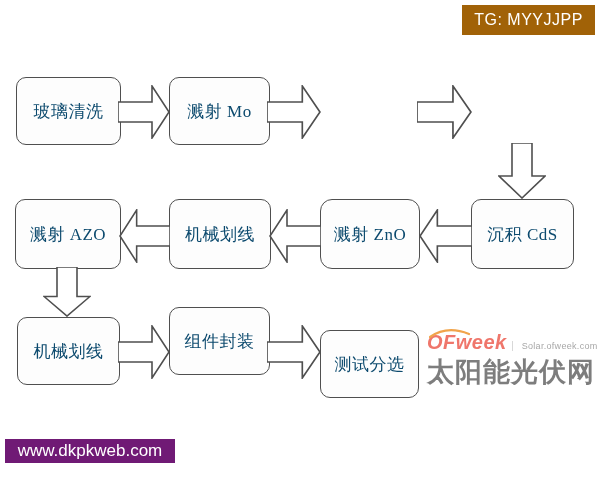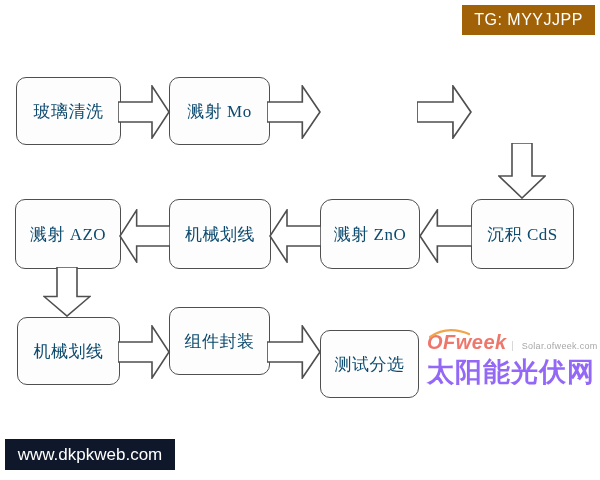--- a/index.html
+++ b/index.html
@@ -15,33 +15,33 @@
 
   .arrow{position:absolute;}
   .arrow svg{display:block;width:100%;height:100%;}
 
   
   .tg-badge{position:absolute;left:462px;top:5px;width:133px;height:30px;background:#a16207;
             color:#fff;font-size:16px;display:flex;align-items:center;justify-content:center;
             letter-spacing:.5px;}
 
   
-  .url-bar{position:absolute;left:5px;top:439px;width:170px;height:31px;background:#0f172a;
+  .url-bar{position:absolute;left:5px;top:439px;width:170px;height:24px;background:#701a75;
            color:#fff;font-size:17px;display:flex;align-items:center;justify-content:center;}
 
   
   .wm{position:absolute;left:427px;top:331px;width:170px;opacity:.92;}
   .wm-top{position:relative;display:flex;align-items:baseline;height:22px;}
   .wm-swoosh{position:absolute;left:2px;top:-4px;width:44px;height:12px;}
   .wm-logo{font-family:"Liberation Sans",sans-serif;font-weight:bold;font-style:italic;
            font-size:20px;color:#ee6b5f;letter-spacing:.5px;}
   .wm-sub{font-size:9px;color:#9f9f9f;margin-left:5px;padding-left:9px;border-left:1px solid #d5d5d5;
           white-space:nowrap;letter-spacing:.3px;}
   .wm-title{font-family:"Liberation Sans","DejaVu Sans",sans-serif;font-weight:bold;
-            font-size:27px;color:#8b5cf6;letter-spacing:1px;margin-top:1px;white-space:nowrap;}
+            font-size:27px;color:#737373;letter-spacing:1px;margin-top:1px;white-space:nowrap;}
 </style>
 </head>
 <body>
 
 <div class="canvas">
 
   <div class="tg-badge">TG: MYYJJPP</div>
 
   <div class="fbox" style="left:16px;top:77px;width:103px;height:66px;">玻璃清洗</div>
   <div class="fbox" style="left:169px;top:77px;width:99px;height:66px;">溅射 Mo</div>

